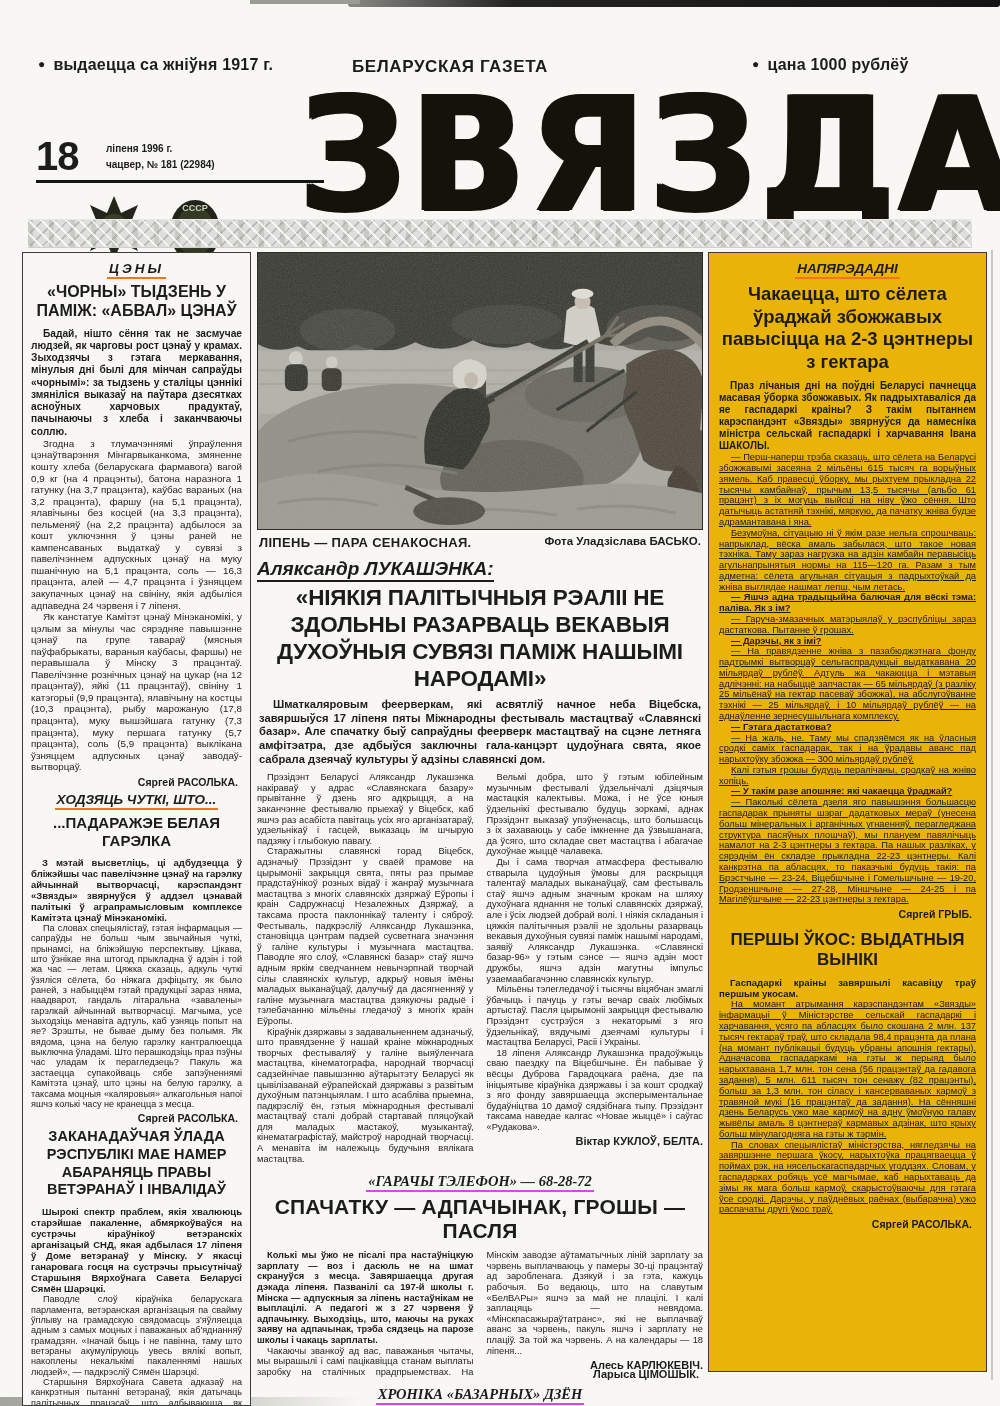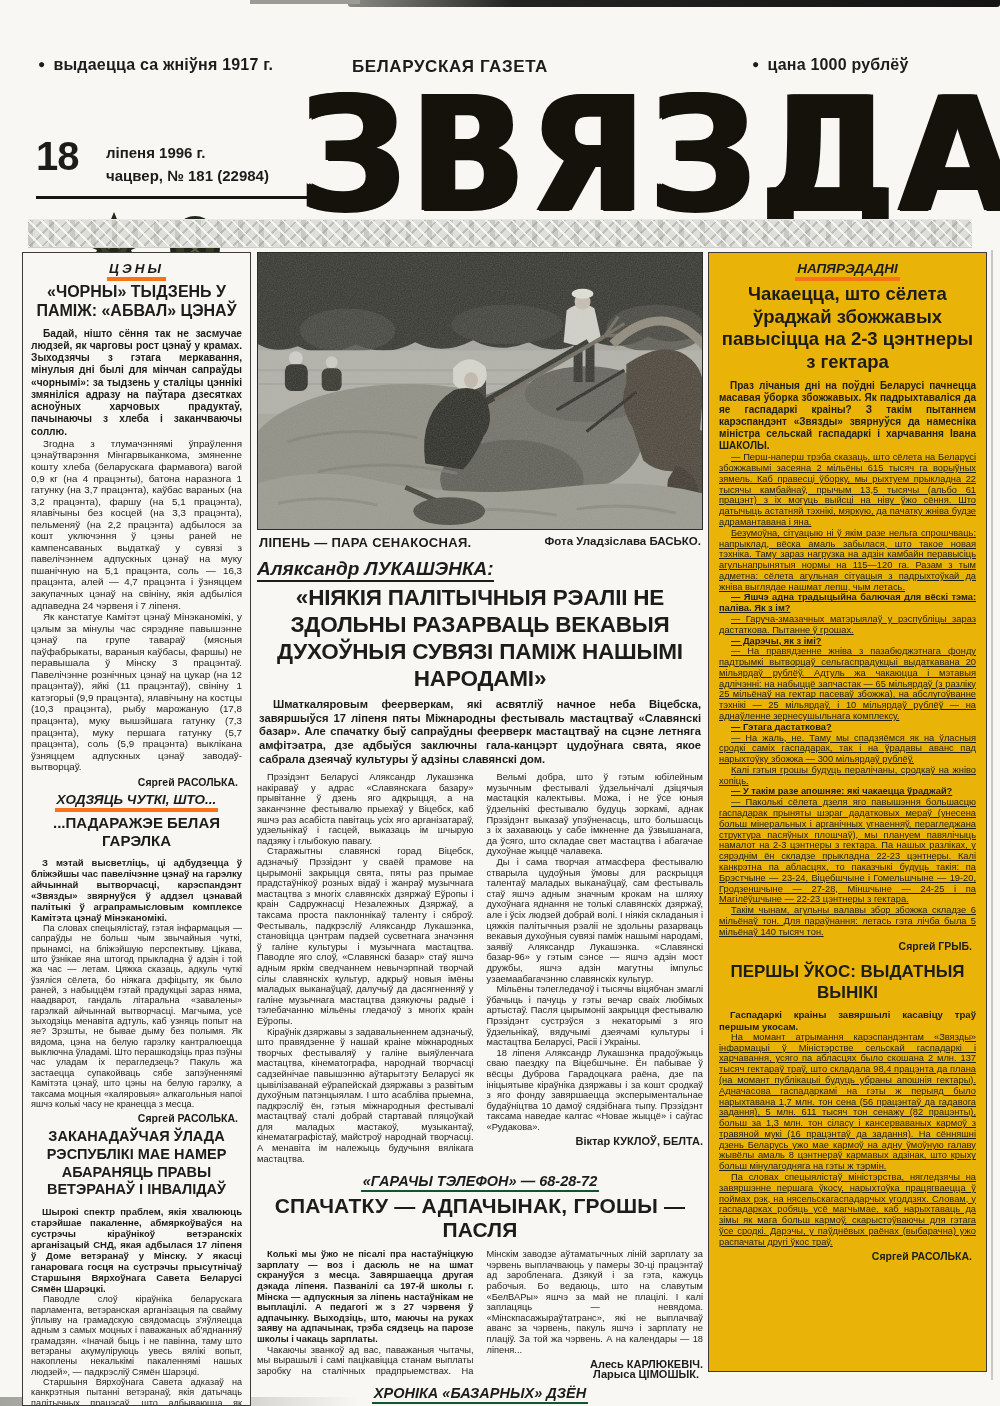--- a/index.html
+++ b/index.html
@@ -17,21 +17,21 @@
   .edge-line { position:absolute; right:7px; top:250px; width:2px; height:1130px; background:#c8c8c3; }
 
   
   .hdr-since, .hdr-price { position:absolute; top:56px; font-weight:bold; font-size:16px; letter-spacing:.2px; }
   .hdr-since { left:38px; } .hdr-price { left:752px; }
   .bullet { font-size:12px; vertical-align:2px; margin-right:8px; }
   .hdr-gazette { position:absolute; top:57px; left:352px; font-weight:bold; font-size:17px; letter-spacing:.6px; }
 
   .dateblock { position:absolute; left:36px; top:103px; width:288px;margin-top:35px; }
   .day { float:left; font-size:40px; font-weight:bold; line-height:.9; letter-spacing:-1px; }
-  .dlines { margin-left:70px; font-weight:bold; font-size:15px; line-height:1.55; padding-top:3px; white-space:nowrap; }
+  .dlines { margin-left:70px; font-weight:bold; font-size:10px; line-height:1.55; padding-top:3px; white-space:nowrap; }
   .hdr-rule { clear:both; border-top:3px solid #151515; margin-top:8px; }
   .medals { margin-top:12px; padding-left:46px; display:flex; gap:22px; }
 
   .masthead { position:absolute; left:325px; top:80px; width:668px; height:150px;
     display:flex; align-items:center; justify-content:center; }
   .masthead span {
     font-family:"DejaVu Sans", sans-serif; font-weight:900; font-size:118px; line-height:1;
     color:#15120b; letter-spacing:3px; transform:scale(1.28,1.34); transform-origin:center;
     text-shadow:2px 0 0 #15120b, -2px 0 0 #15120b, 0 1px 0 #15120b; white-space:nowrap; }
 
@@ -43,21 +43,21 @@
     border-top:1px solid #e8e8e4; border-bottom:1px solid #cfcfca; }
 
   
   .col-left { position:absolute; left:22px; top:252px; width:229px; height:1154px;
     border:1.5px solid #3c3c3a; box-sizing:border-box; padding:5px 8px; overflow:hidden; background:#f8f7f3; }
   .col-right { position:absolute; left:708px; top:252px; width:279px; height:1120px;
     border:1.5px solid #3c3c3a; box-sizing:border-box; padding:5px 10px; overflow:hidden; background:#eab308; }
   .col-center { position:absolute; left:257px; top:252px; width:446px; height:1154px; overflow:hidden; }
 
   .rubric { text-align:center; font-weight:bold; font-style:italic; margin:3px 0 7px; }
-  .rubric span { border-bottom:4px solid #f97316; padding:0 2px 1px; }
+  .rubric span { border-bottom:2px solid #f97316; padding:0 2px 1px; }
   .col-left .rubric { font-size:13.5px; } .col-left .rubric.sp span { letter-spacing:3px; }
   .col-right .rubric { font-size:13.5px; }
 
   .col-left h2 { text-align:center; font-weight:bold; margin:2px 2px 7px; }
   .h-a1 { font-size:16px; line-height:1.18; }
   .h-a2 { font-size:15px; line-height:1.2; margin-top:4px; }
   .h-a3 { font-size:14.5px; line-height:1.22; margin-top:8px; }
 
   p { margin:0; text-align:justify; text-indent:12px; }
   .a1-body p { font-size:9.8px; line-height:1.18; }
@@ -74,21 +74,21 @@
   .credit { font-weight:bold; font-size:11.5px; }
   .kicker { font-weight:bold; font-style:italic; font-size:19px; margin:8px 0 4px; }
   .kicker span { border-bottom:2.5px solid #1c1c1a; padding-bottom:1px; }
   .headline-xl { text-align:center; font-weight:bold; font-size:22.5px; line-height:1.2; margin:4px 0 6px; letter-spacing:-.2px; }
   .lead-xl { font-weight:bold; font-size:11.2px; line-height:1.22; text-indent:14px; margin:2px 2px 6px; }
   .cols2 { columns:2; column-gap:13px; }
   .cols2 p { font-size:9.3px; line-height:1.14; text-indent:10px; }
   p.b { font-weight:bold; }
   p.psig { text-align:right; font-weight:bold; font-size:11px; text-indent:0; margin-top:3px; }
   .rubric-c { text-align:center; font-weight:bold; font-style:italic; font-size:14.5px; margin:9px 0 5px; }
-  .rubric-c span { border-bottom:2px solid #14532d; padding:0 2px 1px; }
+  .rubric-c span { border-bottom:2px solid #d946ef; padding:0 2px 1px;font-family:Liberation Serif, serif; }
   .headline-hot { text-align:center; font-weight:bold; font-size:21px; margin:2px 0 7px; letter-spacing:.2px; }
   .mis-sig { position:absolute; right:4px; bottom:26px; font-weight:bold; font-size:11px; }
 
   
   .col-right h2 { text-align:center; font-weight:bold; font-size:18.5px; line-height:1.22; margin:2px 0 7px; }
   .col-right h3 { text-align:center; font-weight:bold; font-size:17px; line-height:1.2; margin:10px 0 6px; }
   .r-lead { font-weight:bold; font-size:10px; line-height:1.2; text-align:justify; text-indent:11px; }
   .r-body p { font-size:9.3px; line-height:1.16;text-decoration:underline; }
   .r2-lead { font-weight:bold; font-size:9.6px; line-height:1.18; text-align:justify; text-indent:11px; }
 </style>
@@ -135,21 +135,21 @@
 
   <div class="masthead">
     <span>ЗВЯЗДА</span>
   </div>
 
   <div class="ornament"></div>
 
   <div class="col-left">
     <div class="rubric sp"><span>ЦЭНЫ</span></div>
     <h2 class="h-a1">«ЧОРНЫ» ТЫДЗЕНЬ У ПАМІЖ: «АБВАЛ» ЦЭНАЎ</h2>
-    <p class="a1-lead">Бадай, нішто сёння так не засмучае людзей, як чарговы рост цэнаў у крамах. Зыходзячы з гэтага меркавання, мінулыя дні былі для мінчан сапраўды «чорнымі»: за тыдзень у сталіцы цэннікі змяніліся адразу на паўтара дзесятках асноўных харчовых прадуктаў, пачынаючы з хлеба і заканчваючы соллю.</p>
+    <p class="a1-lead">Бадай, нішто сёння так не засмучае людзей, як чарговы рост цэнаў у крамах. Зыходзячы з гэтага меркавання, мінулыя дні былі для мінчан сапраўды «чорнымі»: за тыдзень у сталіцы цэннікі змяніліся выказаў на паўтара дзесятках асноўных харчовых прадуктаў, пачынаючы з хлеба і заканчваючы соллю.</p>
     <div class="a1-body">
         <p>Згодна з тлумачэннямі ўпраўлення цэнаўтварэння Мінгарвыканкома, змяненне кошту хлеба (беларускага фармавога) вагой 0,9 кг (на 4 працэнты), батона наразнога 1 гатунку (на 3,7 працэнта), каўбас вараных (на 3,2 працэнта), фаршу (на 5,1 працэнта), ялавічыны без косцей (на 3,3 працэнта), пельменяў (на 2,2 працэнта) адбылося за кошт уключэння ў цэны раней не кампенсаваных выдаткаў у сувязі з павелічэннем адпускных цэнаў на муку пшанічную на 5,1 працэнта, соль — 16,3 працэнта, алей — 4,7 працэнта і ўзняццем закупачных цэнаў на свініну, якія адбыліся адпаведна 24 чэрвеня і 7 ліпеня.</p>
         <p>Як канстатуе Камітэт цэнаў Мінэканомікі, у цэлым за мінулы час сярэдняе павышэнне цэнаў па групе тавараў (мясныя паўфабрыкаты, вараныя каўбасы, фаршы) не перавышала ў Мінску 3 працэнтаў. Павелічэнне рознічных цэнаў на цукар (на 12 працэнтаў), яйкі (11 працэнтаў), свініну 1 катэгорыі (9,9 працэнта), ялавічыну на костцы (10,3 працэнта), рыбу марожаную (17,8 працэнта), муку вышэйшага гатунку (7,3 працэнта), муку першага гатунку (5,7 працэнта), соль (5,9 працэнта) выклікана ўзняццем адпускных цэнаў заводаў-вытворцаў.</p>
       </div>
     <div class="sig">Сяргей РАСОЛЬКА.</div>
 
     <div class="rubric"><span>ХОДЗЯЦЬ ЧУТКІ, ШТО...</span></div>
     <h2 class="h-a2">...ПАДАРАЖЭЕ БЕЛАЯ ГАРЭЛКА</h2>
     <p class="a23-lead">З мэтай высветліць, ці адбудзецца ў бліжэйшы час павелічэнне цэнаў на гарэлку айчыннай вытворчасці, карэспандэнт «Звязды» звярнуўся ў аддзел цэнавай палітыкі ў аграпрамысловым комплексе Камітэта цэнаў Мінэканомікі.</p>
     <div class="a23-body">
@@ -257,21 +257,20 @@
         <p>Безумоўна, сітуацыю ні ў якім разе нельга спрошчваць: напрыклад, вёска амаль забылася, што такое новая тэхніка. Таму зараз нагрузка на адзін камбайн перавысіць агульнапрынятыя нормы на 115—120 га. Разам з тым адметна: сёлета агульная сітуацыя з падрыхтоўкай да жніва выглядае нашмат лепш, чым летась.</p>
         <p class="b">— Яшчэ адна традыцыйна балючая для вёскі тэма: паліва. Як з ім?</p>
         <p>— Гаруча-змазачных матэрыялаў у рэспубліцы зараз дастаткова. Пытанне ў грошах.</p>
         <p class="b">— Дарэчы, як з імі?</p>
         <p>— На правядзенне жніва з пазабюджэтнага фонду падтрымкі вытворцаў сельгаспрадукцыі выдаткавана 20 мільярдаў рублёў. Адтуль жа чакаюцца і мэтавыя адлічэнні: на набыццё запчастак — 65 мільярдаў (з разліку 25 мільёнаў на гектар пасеваў збожжа), на абслугоўванне тэхнікі — 25 мільярдаў, і 10 мільярдаў рублёў — на аднаўленне зернесушыльнага комплексу.</p>
         <p class="b">— Гэтага дастаткова?</p>
         <p>— На жаль, не. Таму мы спадзяёмся як на ўласныя сродкі саміх гаспадарак, так і на ўрадавы аванс пад нарыхтоўку збожжа — 300 мільярдаў рублёў.</p>
         <p>Калі гэтыя грошы будуць пералічаны, сродкаў на жніво хопіць.</p>
         <p class="b">— У такім разе апошняе: які чакаецца ўраджай?</p>
         <p>— Паколькі сёлета дзеля яго павышэння большасцю гаспадарак прыняты шэраг дадатковых мераў (унесена больш мінеральных і арганічных угнаенняў, перагледжана структура пасяўных плошчаў), мы плануем павялічыць намалот на 2-3 цэнтнеры з гектара. Па нашых разліках, у сярэднім ён складзе прыкладна 22-23 цэнтнеры. Калі канкрэтна па абласцях, то паказчыкі будуць такія: па Брэстчыне — 23-24, Віцебшчыне і Гомельшчыне — 19-20, Гродзеншчыне — 27-28, Міншчыне — 24-25 і па Магілёўшчыне — 22-23 цэнтнеры з гектара.</p>
-        <p>Такім чынам, агульны валавы збор збожжа складзе 6 мільёнаў тон. Для параўнання: летась гэта лічба была 5 мільёнаў 140 тысяч тон.</p>
       </div>
     <div class="sig">Сяргей ГРЫБ.</div>
 
     <h3>ПЕРШЫ ЎКОС: ВЫДАТНЫЯ ВЫНІКІ</h3>
     <p class="r2-lead">Гаспадаркі краіны завяршылі касавіцу траў першым укосам.</p>
     <div class="r-body">
         <p>На момант атрымання карэспандэнтам «Звязды» інфармацыі ў Міністэрстве сельскай гаспадаркі і харчавання, усяго па абласцях было скошана 2 млн. 137 тысяч гектараў траў, што складала 98,4 працэнта да плана (на момант публікацыі будуць убраны апошнія гектары). Адначасова гаспадаркамі на гэты ж перыяд было нарыхтавана 1,7 млн. тон сена (56 працэнтаў да гадавога задання), 5 млн. 611 тысяч тон сенажу (82 працэнты), больш за 1,3 млн. тон сіласу і кансерваваных кармоў з травяной мукі (16 працэнтаў да задання). На сённяшні дзень Беларусь ужо мае кармоў на адну ўмоўную галаву жывёлы амаль 8 цэнтнераў кармавых адзінак, што крыху больш мінулагодняга на гэты ж тэрмін.</p>
         <p>Па словах спецыялістаў міністэрства, нягледзячы на завяршэнне першага ўкосу, нарыхтоўка працягваецца ў поймах рэк, на нясельскагаспадарчых угоддзях. Словам, у гаспадарках робяць усё магчымае, каб нарыхтаваць да зімы як мага больш кармоў, скарыстоўваючы для гэтага ўсе сродкі. Дарэчы, у паўднёвых раёнах (выбарачна) ужо распачаты другі ўкос траў.</p>
       </div>
     <div class="sig">Сяргей РАСОЛЬКА.</div>

